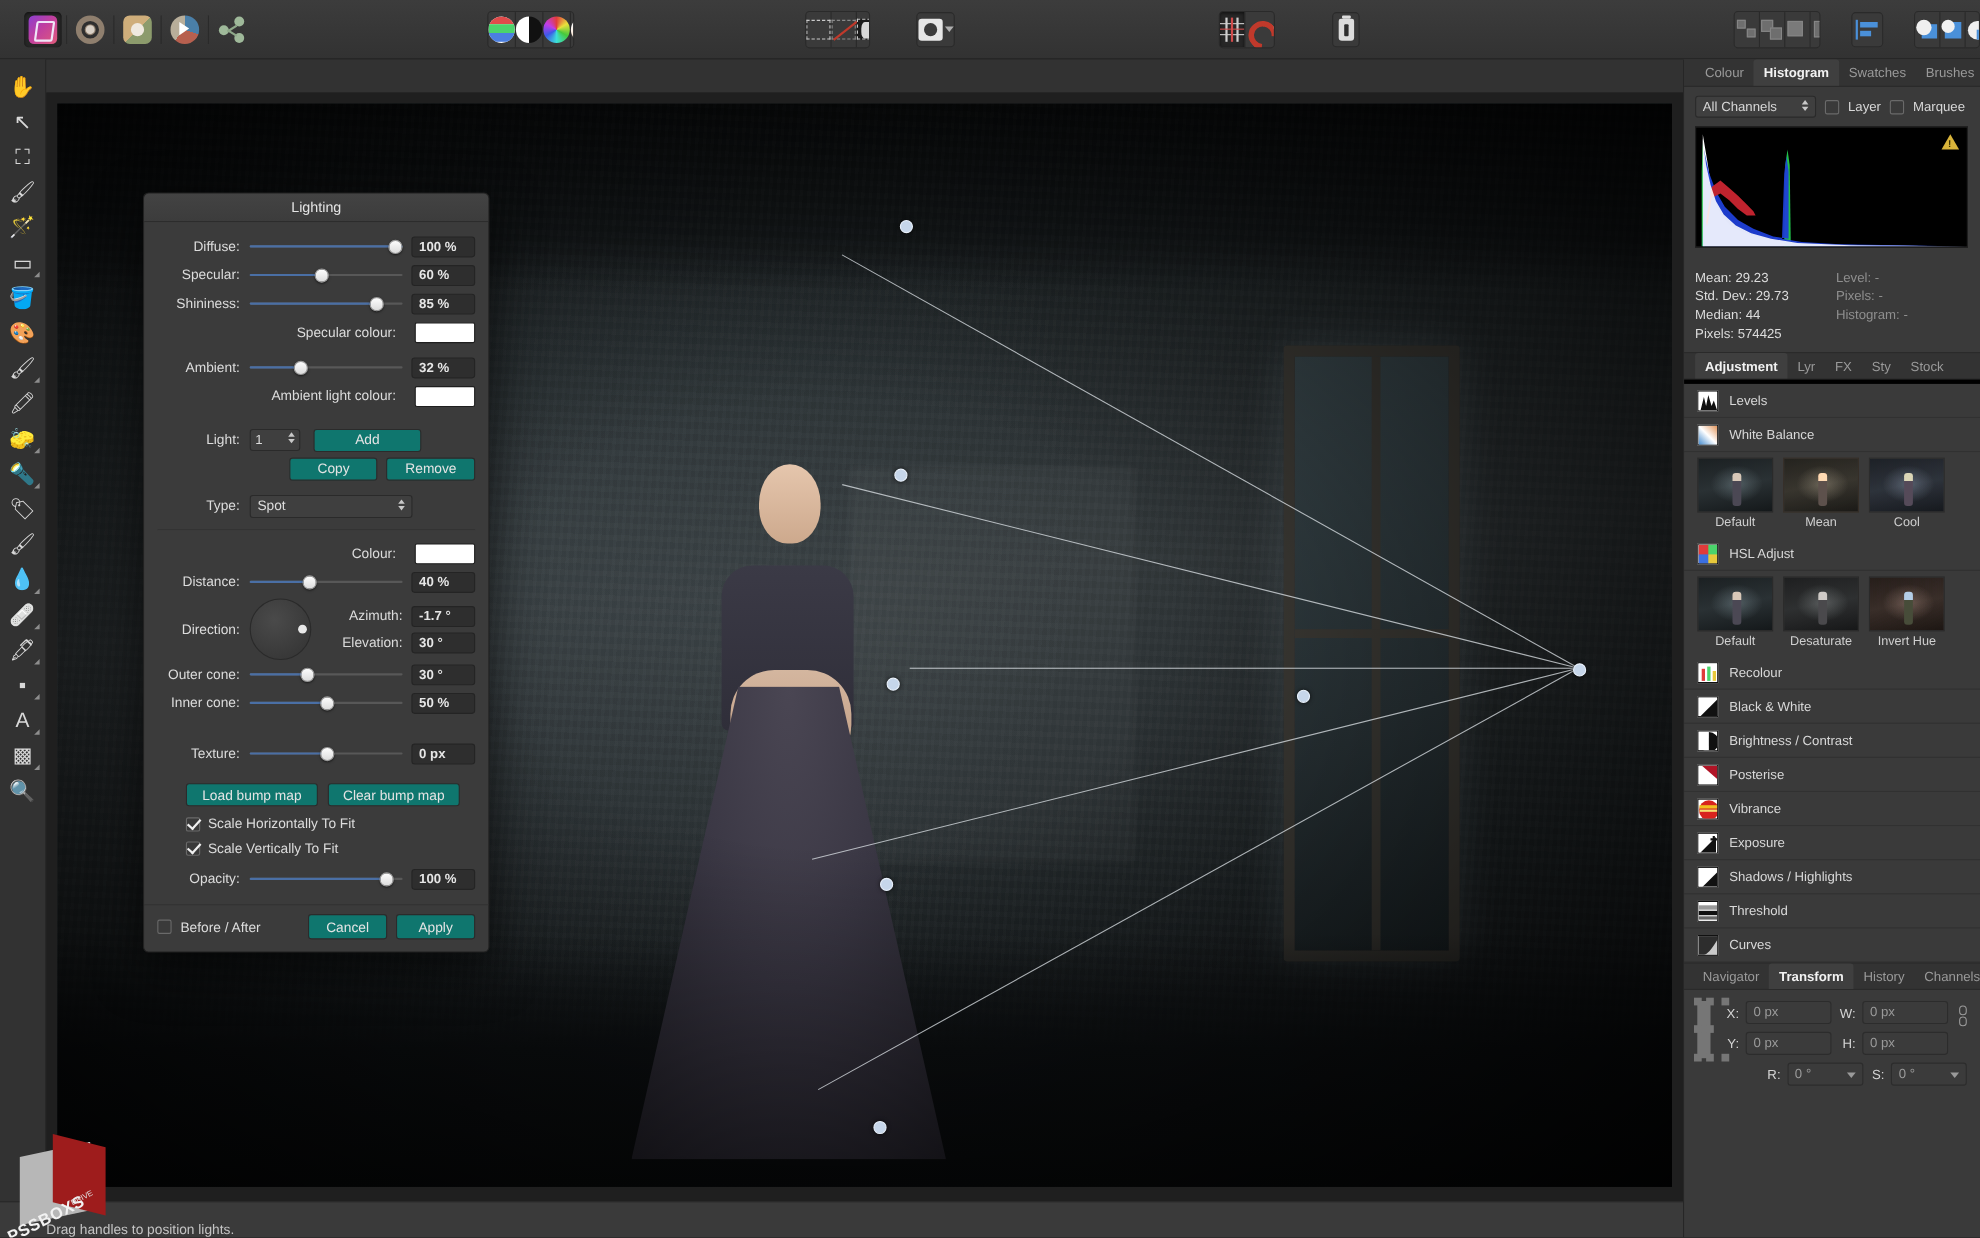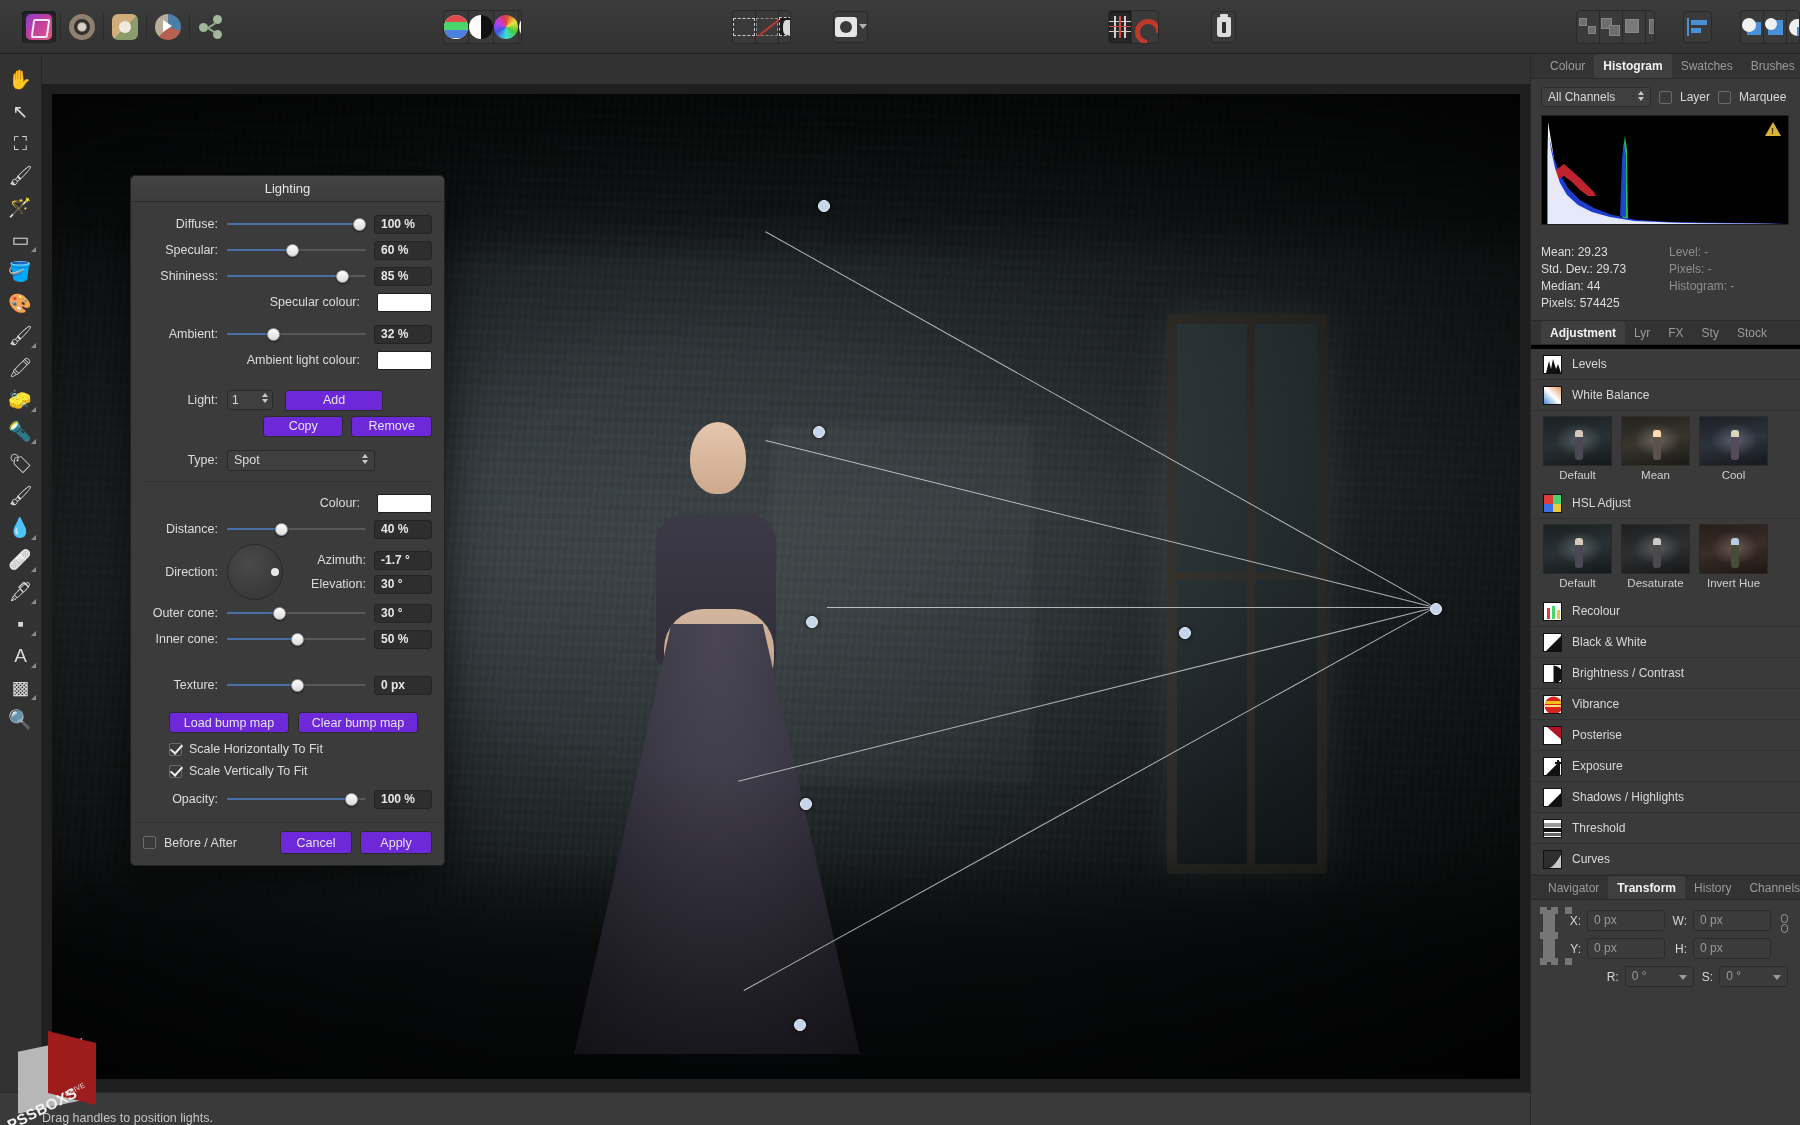--- a/index.html
+++ b/index.html
@@ -166,21 +166,21 @@
      background:linear-gradient(#fdfdfd,#dcdcdc);border:1px solid #9a9a9a;box-shadow:0 1px 2px rgba(0,0,0,.55);}
   .field{width:58px;height:19px;background:#2e2e2e;border:1px solid #242424;border-radius:3px;
      color:#e6e6e6;font-size:12px;line-height:17px;padding:0 6px;margin-left:8px;text-align:left;font-weight:bold;}
   .swatch{width:55px;height:19px;background:#fff;border:1px solid #1f1f1f;border-radius:2px;margin-left:8px;}
   .stepper{width:46px;height:20px;background:#3f3f3f;border:1px solid #2a2a2a;border-radius:3px;
      display:flex;align-items:center;padding:0 4px;font-size:12px;position:relative;}
   .stepper .arrows{position:absolute;right:4px;top:2px;display:flex;flex-direction:column;gap:2px;}
   .stepper .arrows i{width:0;height:0;border-left:3.5px solid transparent;border-right:3.5px solid transparent;}
   .stepper .arrows i.u{border-bottom:4px solid #c8c8c8;}
   .stepper .arrows i.d{border-top:4px solid #c8c8c8;}
-  .btn{height:21px;background:#6d28d9;border:1px solid #2b2b2b;border-radius:3px;
+  .btn{height:21px;background:#0f766e;border:1px solid #2b2b2b;border-radius:3px;
      color:#e4e4e4;font-size:12.5px;display:flex;align-items:center;justify-content:center;cursor:default;}
   .combo{height:21px;background:#3f3f3f;border:1px solid #2a2a2a;border-radius:3px;
      display:flex;align-items:center;padding:0 6px;font-size:12.5px;position:relative;}
   .combo .arrows{position:absolute;right:6px;top:3px;display:flex;flex-direction:column;gap:2px;}
   .combo .arrows i{width:0;height:0;border-left:3.5px solid transparent;border-right:3.5px solid transparent;}
   .combo .arrows i.u{border-bottom:4px solid #c8c8c8;}
   .combo .arrows i.d{border-top:4px solid #c8c8c8;}
   .dial{width:56px;height:56px;border-radius:50%;
      background:radial-gradient(circle at 40% 35%,#4a4a4a,#393939 70%,#333);
      border:1px solid #2a2a2a;position:relative;}
@@ -792,32 +792,32 @@
         </div>
         <div class="adjrow">
           <span class="aicon"><svg width="19" height="19">
               <circle cx="9.5" cy="9.5" r="9" fill="#fff"></circle>
               <path d="M9.5 0.5 A9 9 0 0 1 9.5 18.5 Z" fill="#111"></path>
             </svg></span>
           <span>Brightness / Contrast</span>
         </div>
         <div class="adjrow">
           <span class="aicon"><svg width="19" height="19">
+              <rect width="19" height="19" fill="#fff"></rect>
+              <path d="M19 0 L19 14 L3 0 Z" fill="#b01426"></path>
+            </svg></span>
+          <span>Posterise</span>
+        </div>
+        <div class="adjrow">
+          <span class="aicon"><svg width="19" height="19">
               <circle cx="9.5" cy="9.5" r="9" fill="#d8241e"></circle>
               <rect x="1" y="5" width="17" height="3" fill="#f0c020"></rect>
               <rect x="1" y="9" width="17" height="2" fill="#f5e070"></rect>
             </svg></span>
           <span>Vibrance</span>
-        </div>
-        <div class="adjrow">
-          <span class="aicon"><svg width="19" height="19">
-              <rect width="19" height="19" fill="#fff"></rect>
-              <path d="M19 0 L19 14 L3 0 Z" fill="#b01426"></path>
-            </svg></span>
-          <span>Posterise</span>
         </div>
         <div class="adjrow">
           <span class="aicon"><svg width="19" height="19">
               <rect width="19" height="19" fill="#fff"></rect>
               <path d="M0 19 L16 3 L16 19 Z" fill="#111"></path>
               <path d="M13 2 h2 v2 h2 v2 h-2 v2 h-2 v-2 h-2 v-2 h2 z" fill="#111"></path>
             </svg></span>
           <span>Exposure</span>
         </div>
         <div class="adjrow">

